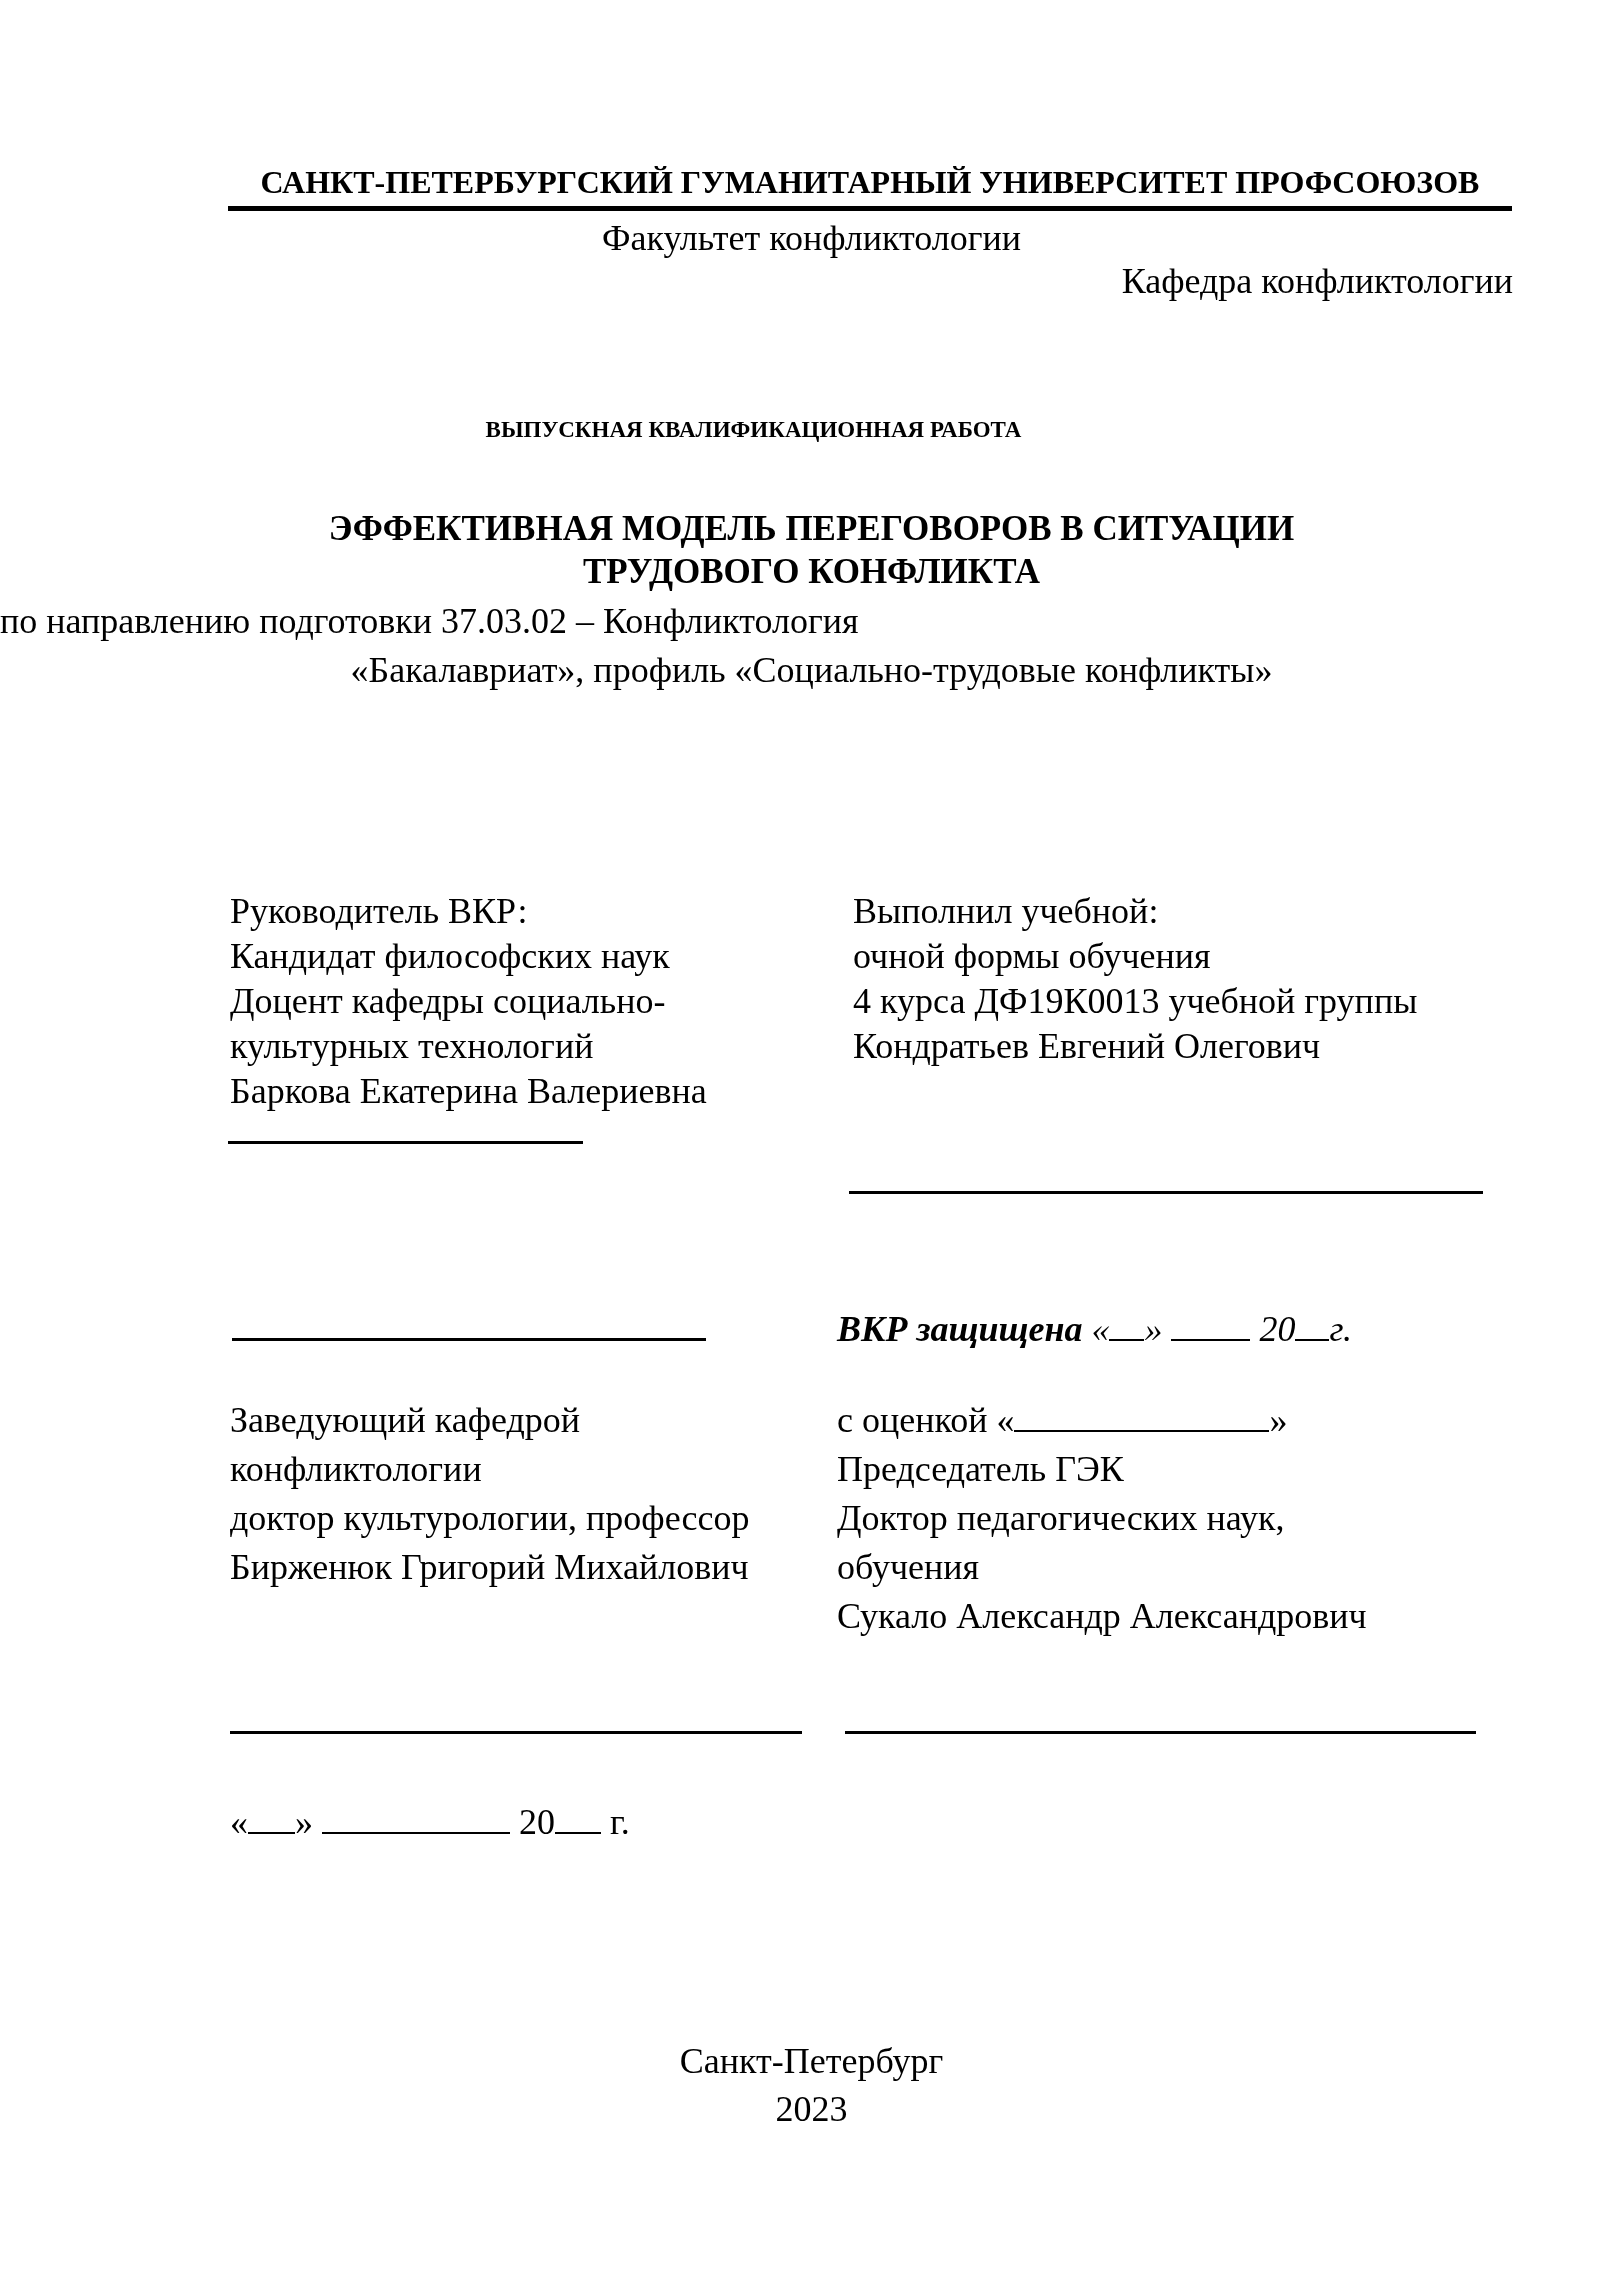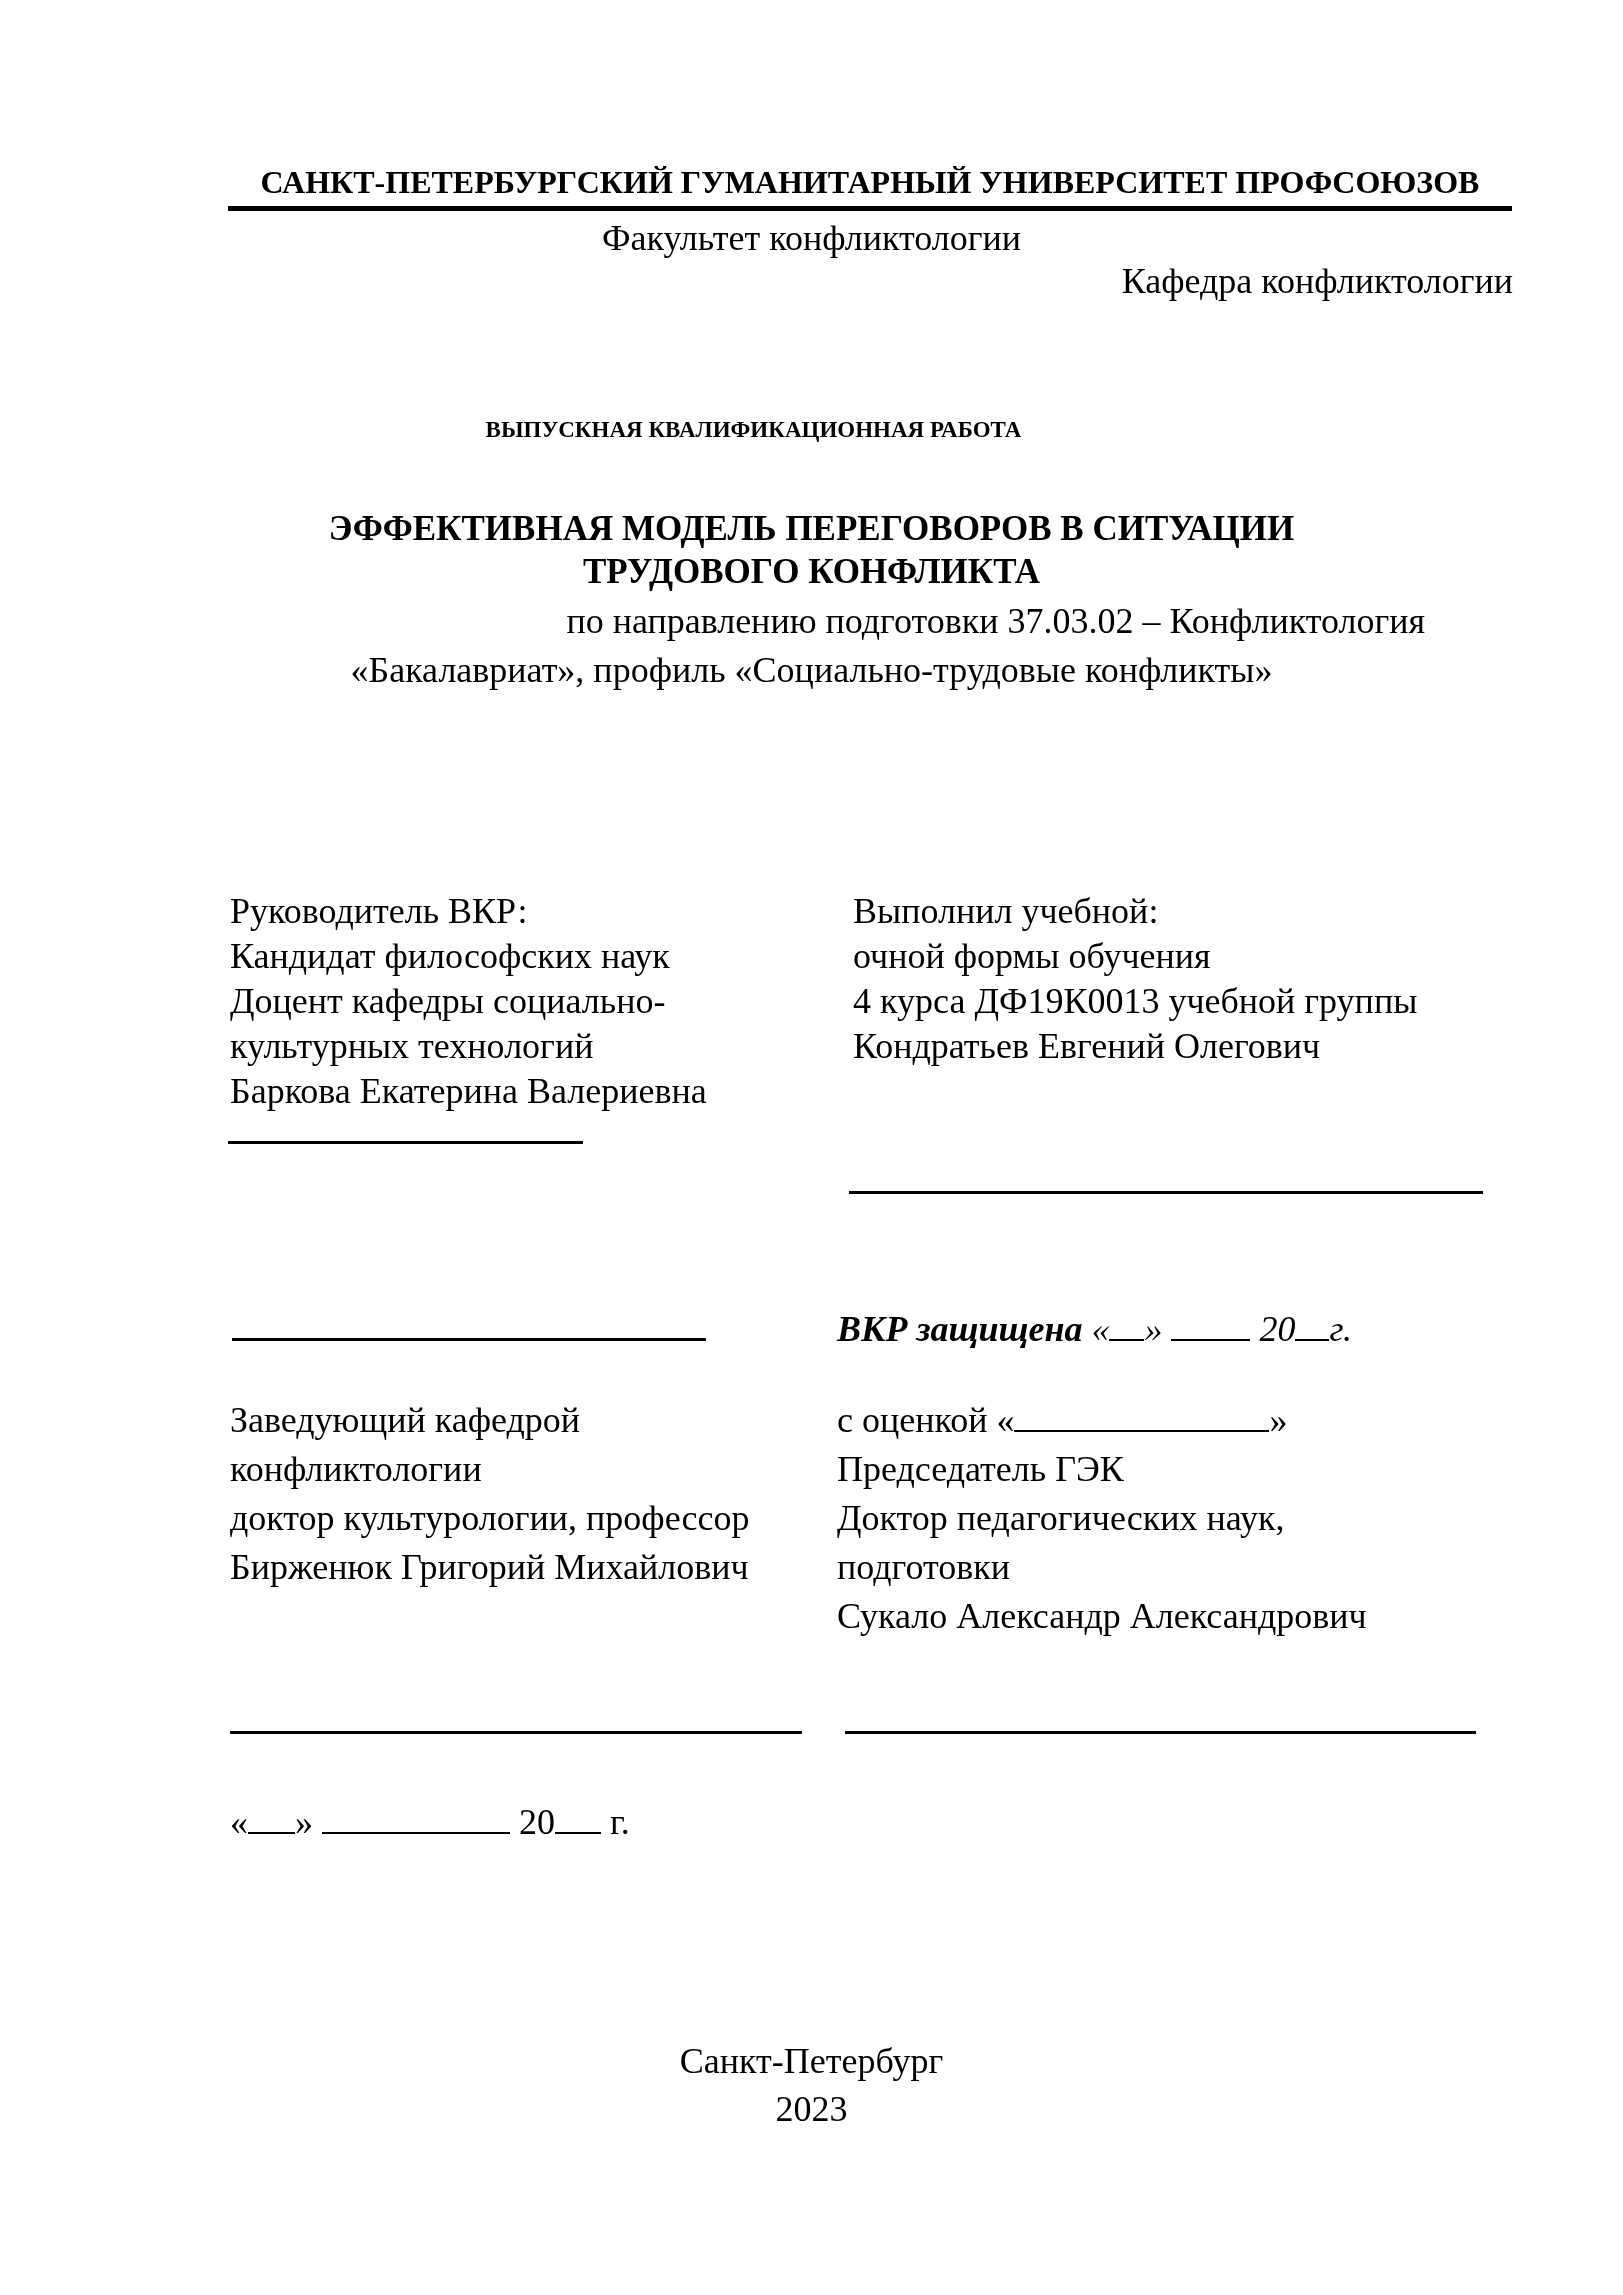--- a/index.html
+++ b/index.html
@@ -30,21 +30,21 @@
     .chair { right: 110px; top: 263px; }
 
     .work-type {
       left: 0; width: 1507px; text-align: center; top: 418px;
       font-size: 23px; font-weight: bold; line-height: 1;
     }
     .topic {
       left: 0; width: 1623px; text-align: center; top: 507px;
       font-size: 35px; font-weight: bold; line-height: 43px;
     }
-    .direction { left: 0; width: 1425px; text-align: right; top: 603px; }
+    .direction { left: 0; width: 1425px; text-align: left; top: 603px; }
     .profile { left: 0; width: 1623px; text-align: center; top: 652px; }
 
     .col-lines { line-height: 45px; }
     .left-col { left: 230px; }
     .right-col { left: 853px; }
     .right-col2 { left: 837px; }
 
     .sig-line { position: absolute; height: 3.1px; background: #000; }
 
     .defended { left: 837px; top: 1307px; font-style: italic; }
@@ -102,21 +102,21 @@
   <div>доктор культурологии, профессор</div>
   <div>Бирженюк Григорий Михайлович</div>
 </div>
 
 <div class="abs regular right-col2" style="top:1396px; line-height:49px;">
   <div>
     <span>с оценкой «</span><span class="blank" style="width:255px;"></span><span>»</span>
   </div>
   <div>Председатель ГЭК</div>
   <div>Доктор педагогических наук,</div>
-  <div>подготовки</div>
+  <div>обучения</div>
   <div>Сукало Александр Александрович</div>
 </div>
 
 <div class="sig-line" style="left:230px; top:1731px; width:572px;"></div>
 <div class="sig-line" style="left:845px; top:1731px; width:631px;"></div>
 
 <div class="abs regular" style="left:230px; top:1800px;">
   <span>«</span><span class="blank" style="width:47px;"></span><span>»</span>
   <span class="blank" style="width:188px;"></span>
   <span>20</span><span class="blank" style="width:46px;"></span>

